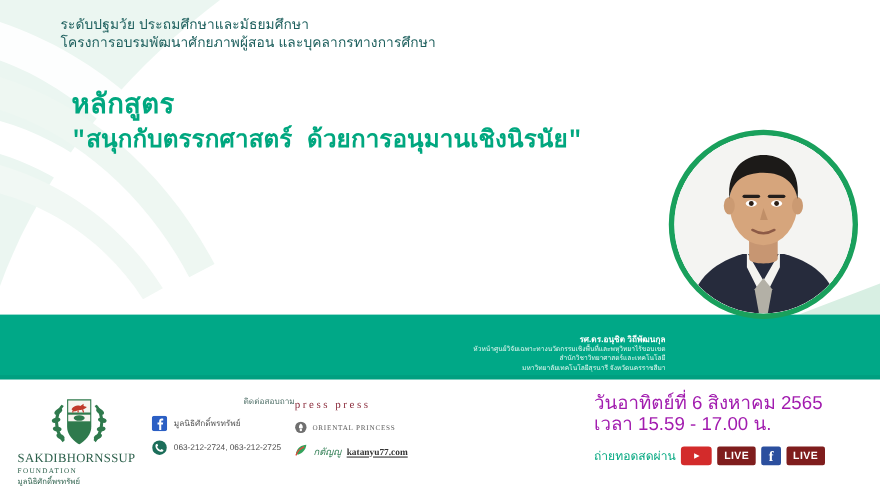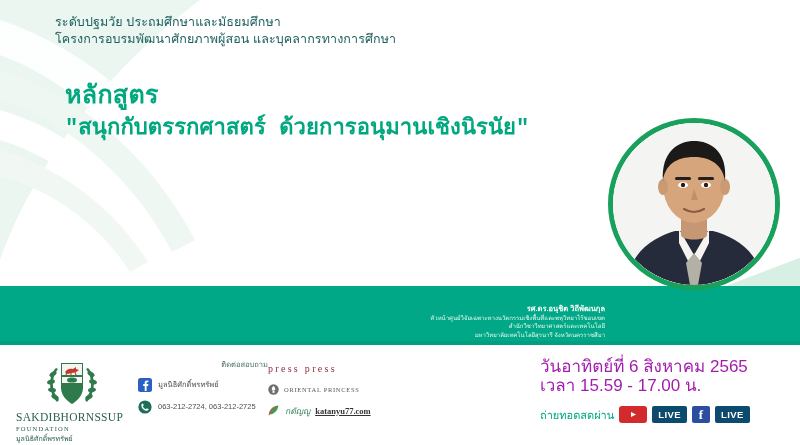--- a/index.html
+++ b/index.html
@@ -192,21 +192,21 @@
   }
   .broadcast-row {
     display: flex; align-items: flex-end; gap: 5px; margin-top: 11px;
   }
   .broadcast-label { font-size: 11px; color: #00a77f; line-height: 15px; }
   .yt-btn {
     width: 28px; height: 17px; border-radius: 3px; background: #d32b2b;
     display: flex; align-items: center; justify-content: center;
   }
   .live-chip {
-    height: 17px; padding: 0 6px; border-radius: 2px; background: #0c4a6e;
+    height: 17px; padding: 0 6px; border-radius: 2px; background: #7f1d1d;
     color: #ffffff; font-size: 9.5px; font-weight: bold; letter-spacing: 0.4px;
     display: flex; align-items: center; justify-content: center;
   }
   .fb-sq {
     width: 18px; height: 17px; border-radius: 2px; background: #2b4f9e;
     display: flex; align-items: center; justify-content: center;
     color: #fff; font-family: "Liberation Serif", serif; font-weight: bold; font-size: 13px;
   }
 </style>
 </head>

